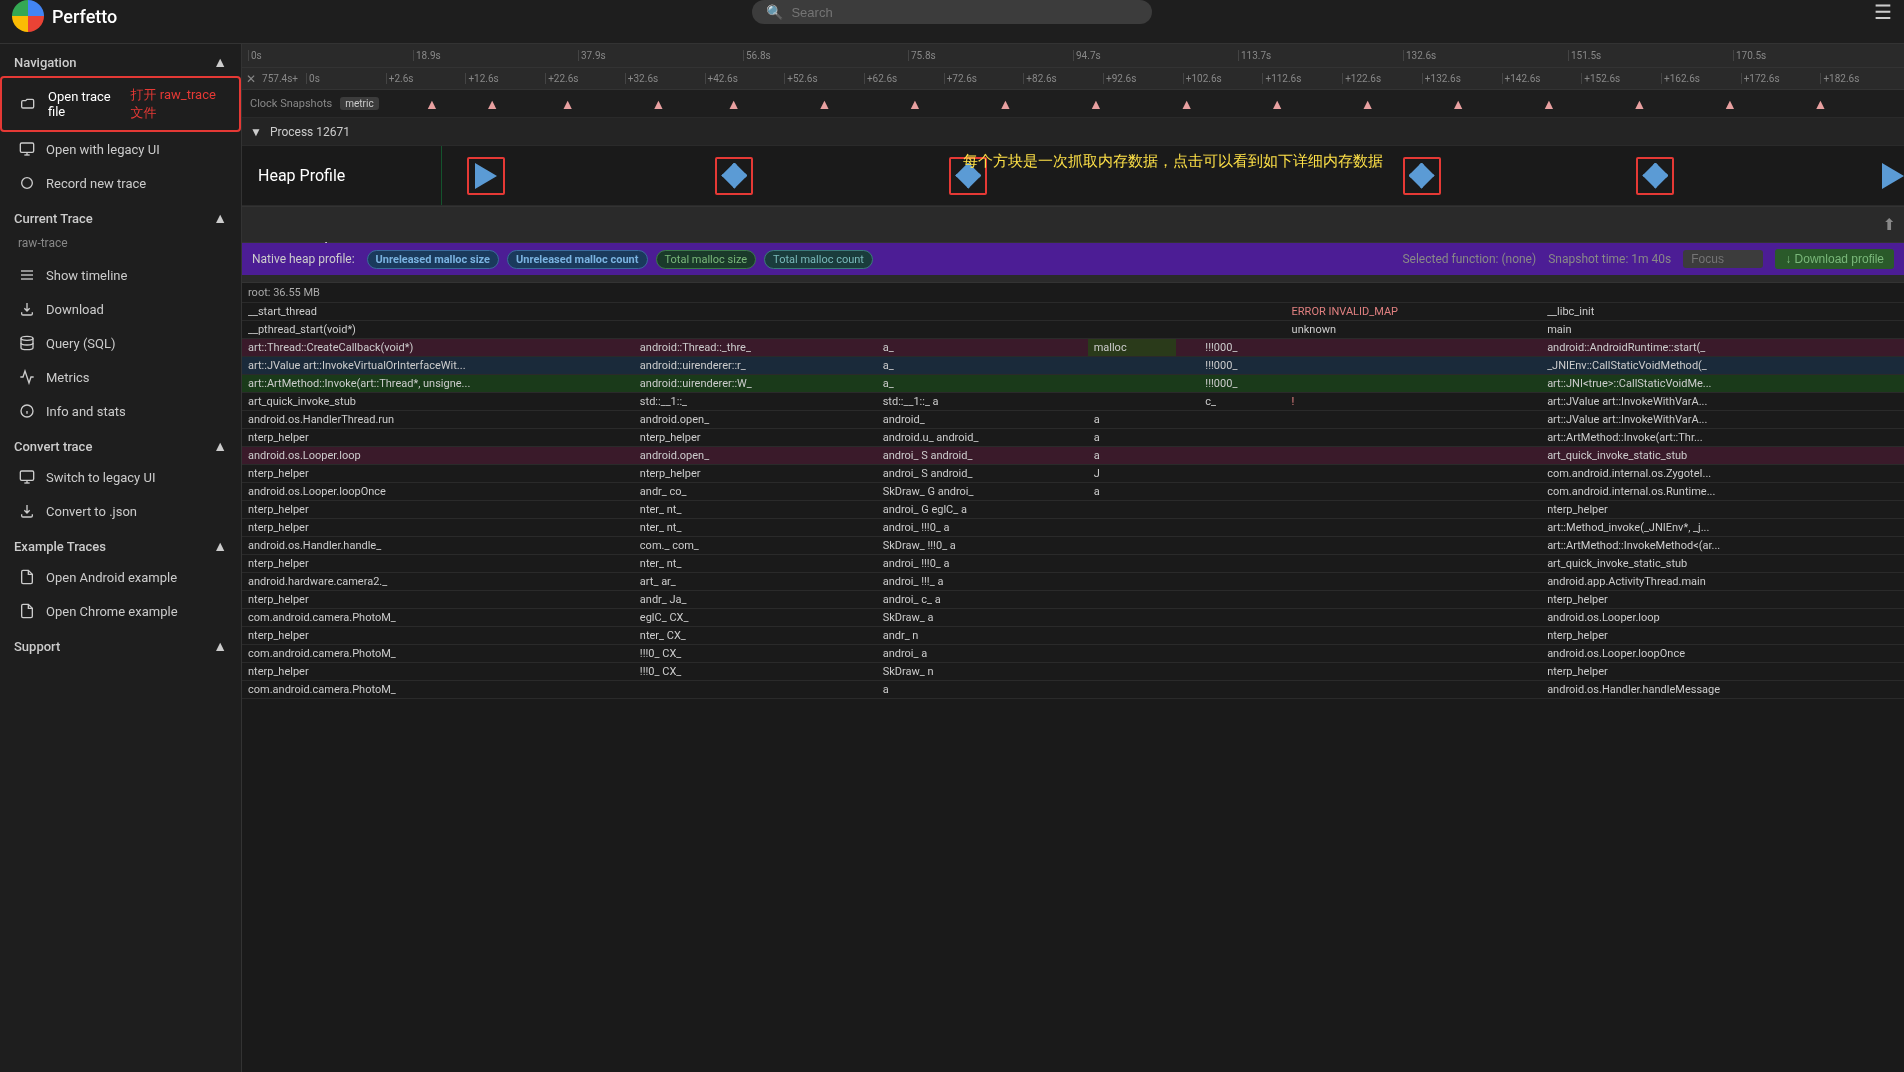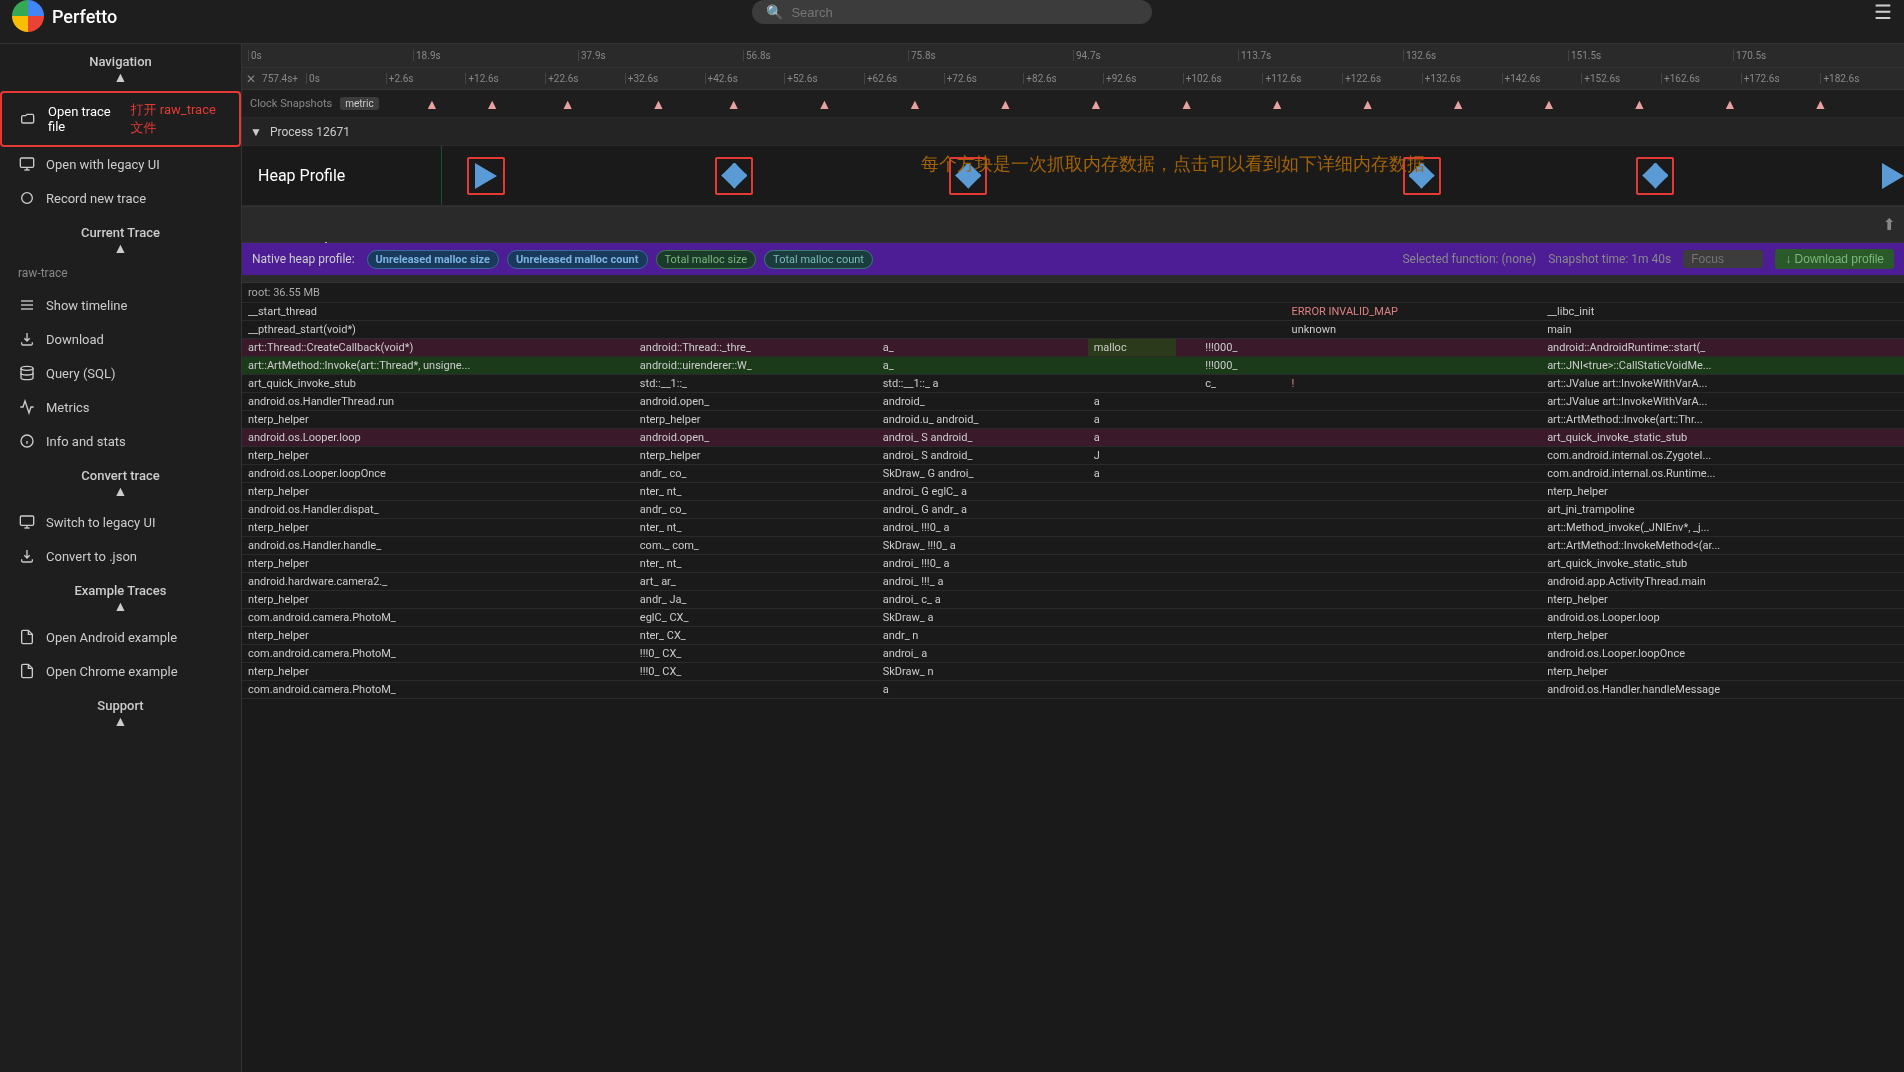--- a/index.html
+++ b/index.html
@@ -18,21 +18,21 @@
 
     
     #main { display: flex; flex: 1; overflow: hidden; }
 
     
     #sidebar {
       width: 242px; background: #1e1e1e; border-right: 1px solid #333; display: flex; flex-direction: column; overflow-y: auto; flex-shrink: 0;
     }
     .sidebar-section { padding: 0; }
     .sidebar-section-header {
-      display: flex; align-items: center; justify-content: space-between; padding: 10px 14px 6px 14px; color: #ccc; font-size: 13px; font-weight: 500; cursor: pointer; user-select: none; flex-direction: column;
+      display: flex; align-items: center; justify-content: space-between; padding: 10px 14px 6px 14px; color: #ccc; font-size: 13px; font-weight: 500; cursor: pointer; user-select: none;
     }
     .sidebar-section-header .chevron { font-size: 14px; }
     .sidebar-item {
       display: flex; align-items: center; gap: 10px; padding: 8px 14px 8px 18px; color: #ccc; cursor: pointer; font-size: 13px;
     }
     .sidebar-item.highlighted { border: 2px solid #e53935; border-radius: 4px; color: #fff; }
     .sidebar-item .icon { width: 18px; height: 18px; display: flex; align-items: center; justify-content: center; flex-shrink: 0; }
     .sidebar-item .icon svg { width: 16px; height: 16px; }
     .sidebar-label-extra { color: #e53935; font-size: 13px; margin-left: 4px; }
     .sidebar-sub-label { padding: 4px 14px 8px 18px; color: #888; font-size: 12px; }
@@ -92,21 +92,21 @@
       border-bottom: 13px solid transparent;
       border-left: 22px solid #5b9bd5;
     }
     .red-box {
       position: absolute; top: 50%; transform: translateY(-50%);
       border: 2px solid #e53935;
       border-radius: 2px;
     }
     .annotation-text {
       position: absolute; left: 50%; transform: translateX(-50%);
-      color: #a16207; font-size: 18px; font-weight: 500; white-space: nowrap; top: 4px;
+      color: #fde047; font-size: 15px; font-weight: 500; white-space: nowrap; top: 4px;
     }
 
     
     #selection-panel {
       flex: 1; display: flex; flex-direction: column; overflow: hidden; background: #1e1e1e;
     }
     .selection-tabs {
       display: flex; align-items: center; background: #2a2a2a; border-bottom: 1px solid #333; height: 36px; padding: 0 8px;
     }
     .selection-tab {
@@ -496,20 +496,31 @@
               <td>art::Thread::CreateCallback(void*)</td>
               <td>android::Thread::_thre_</td>
               <td>a_</td>
               <td style="background:#2a3a1a;">malloc</td>
               <td></td>
               <td>!!!000_</td>
               <td></td>
               <td></td>
               <td>android::AndroidRuntime::start(_</td>
             </tr>
+            <tr style="background:#1a2a3a;">
+              <td>art::JValue art::InvokeVirtualOrInterfaceWit...</td>
+              <td>android::uirenderer::r_</td>
+              <td>a_</td>
+              <td></td>
+              <td></td>
+              <td>!!!000_</td>
+              <td></td>
+              <td></td>
+              <td>_JNIEnv::CallStaticVoidMethod(_</td>
+            </tr>
             <tr style="background:#1a3a1a;">
               <td>art::ArtMethod::Invoke(art::Thread*, unsigne...</td>
               <td>android::uirenderer::W_</td>
               <td>a_</td>
               <td></td>
               <td></td>
               <td>!!!000_</td>
               <td></td>
               <td></td>
               <td>art::JNI&lt;true&gt;::CallStaticVoidMe...</td>
@@ -585,31 +596,20 @@
               <td>nter_ nt_</td>
               <td>androi_ G eglC_ a</td>
               <td></td>
               <td></td>
               <td></td>
               <td></td>
               <td></td>
               <td>nterp_helper</td>
             </tr>
             <tr>
-              <td>android.os.Handler.dispat_</td>
-              <td>andr_ co_</td>
-              <td>androi_ G andr_ a</td>
-              <td></td>
-              <td></td>
-              <td></td>
-              <td></td>
-              <td></td>
-              <td>art_jni_trampoline</td>
-            </tr>
-            <tr>
               <td>nterp_helper</td>
               <td>nter_ nt_</td>
               <td>androi_ !!!0_ a</td>
               <td></td>
               <td></td>
               <td></td>
               <td></td>
               <td></td>
               <td>art::Method_invoke(_JNIEnv*, _j...</td>
             </tr>

